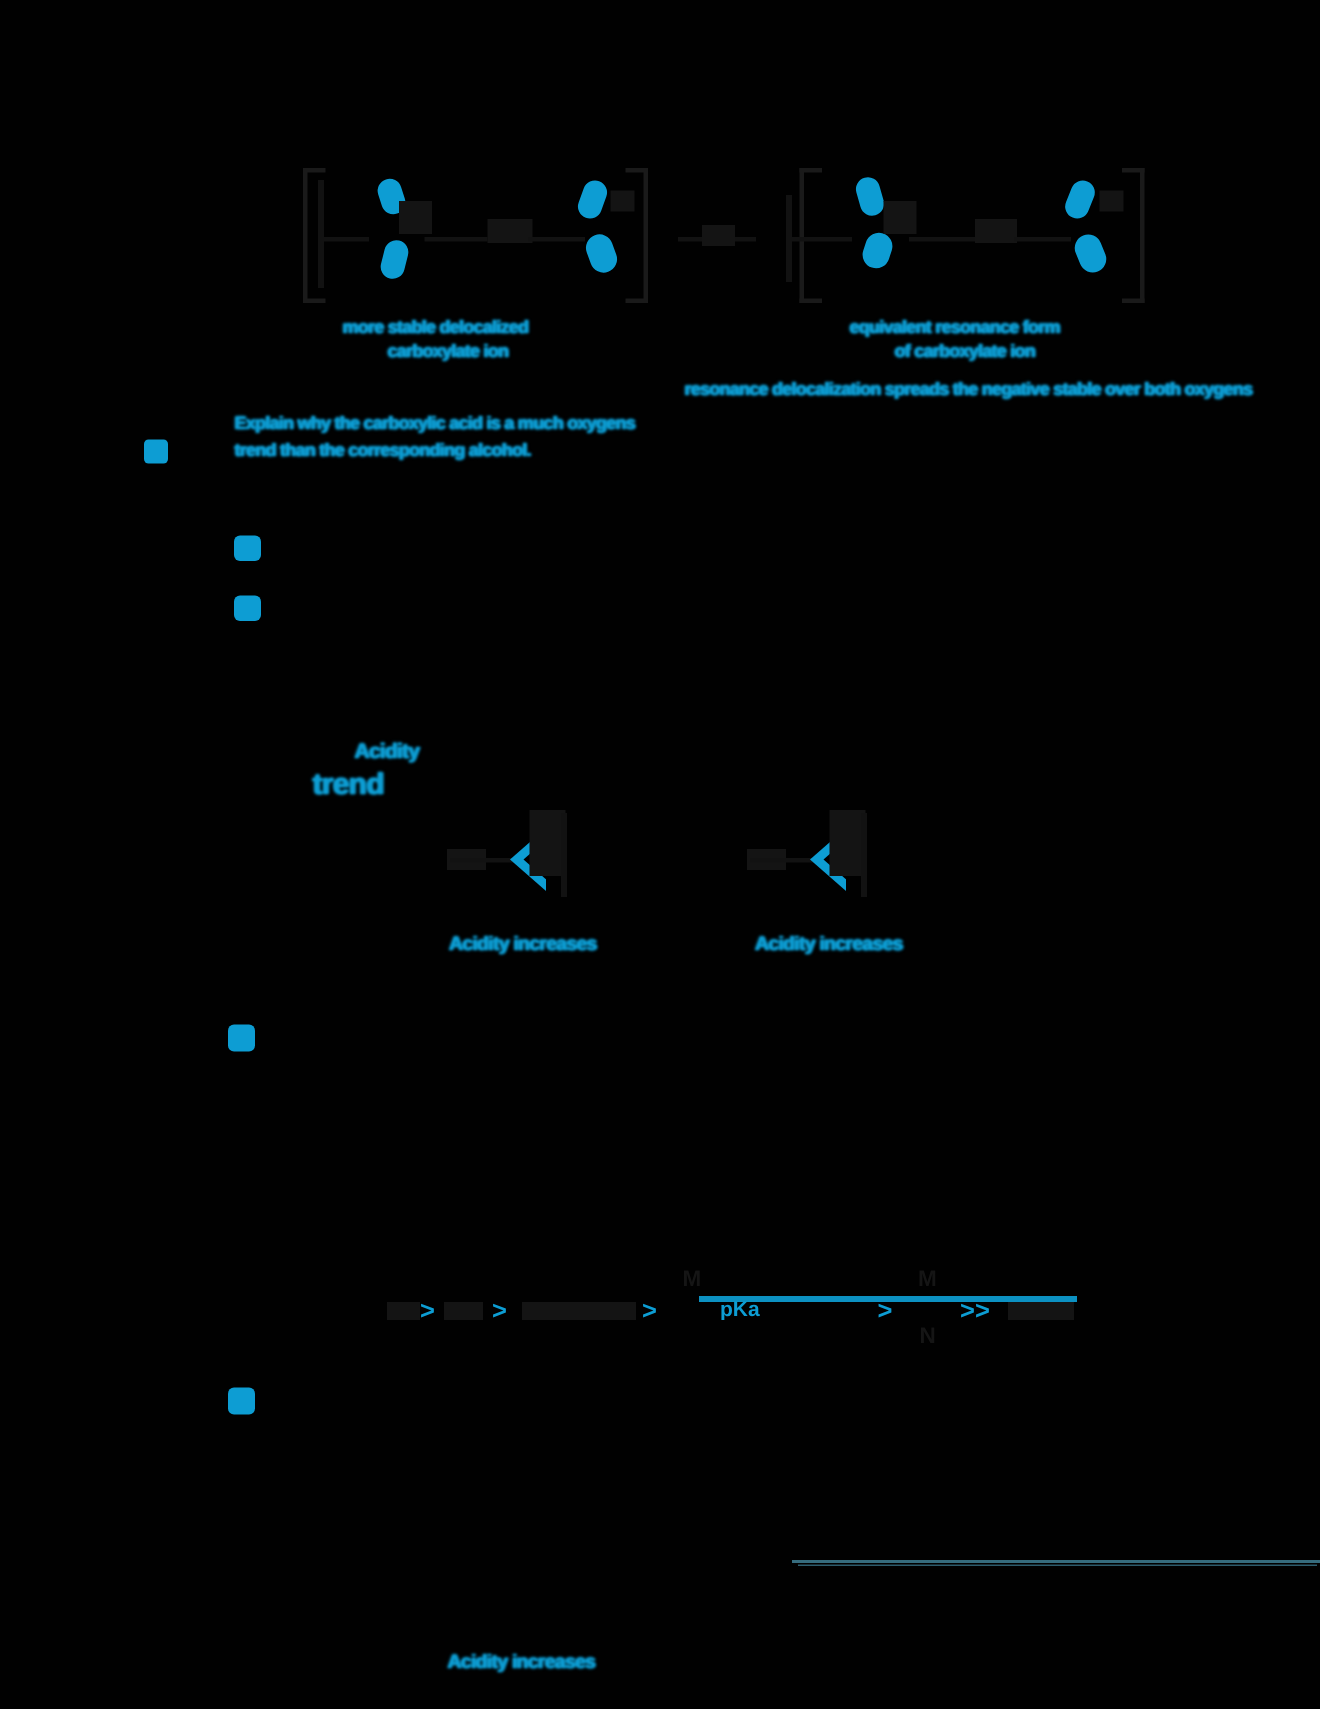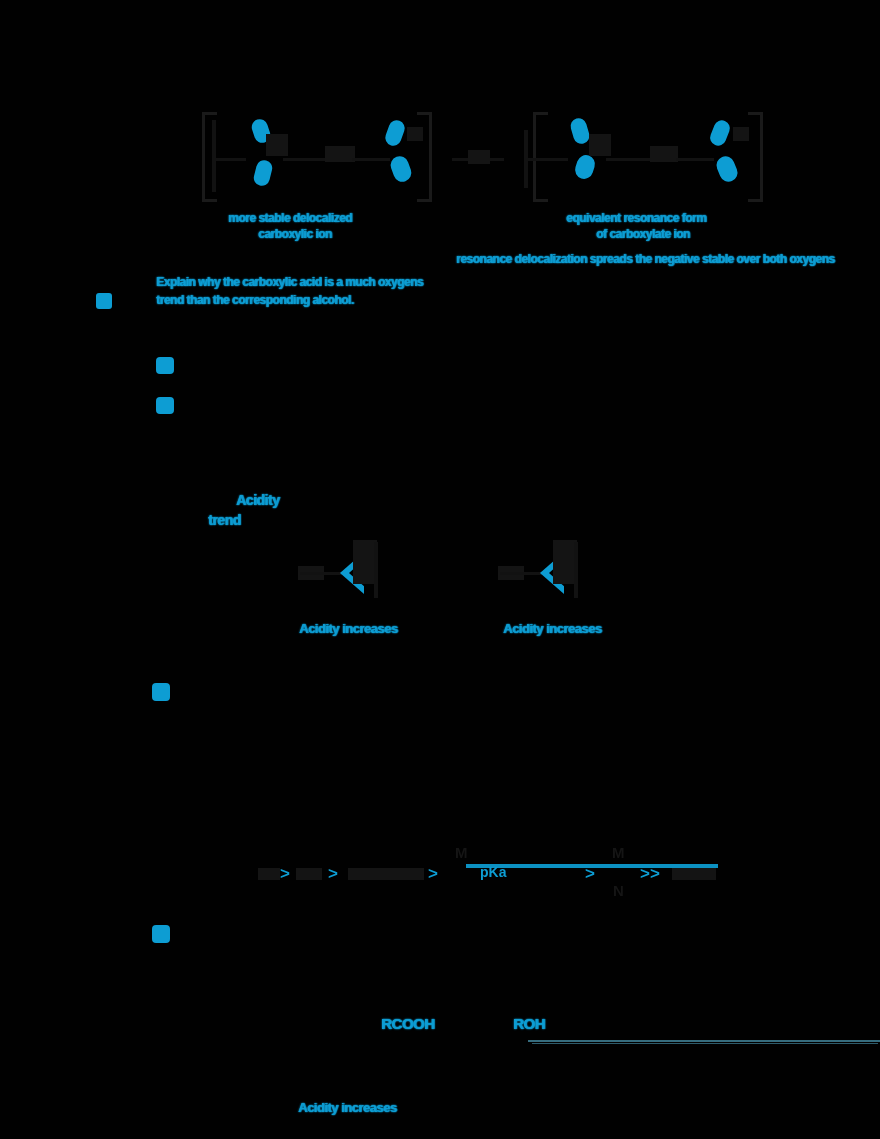--- a/index.html
+++ b/index.html
@@ -113,21 +113,21 @@
 
     <div class="abs bond-h" style="left:283px; top:158px; width:42px;"></div>
     <div class="abs redact-dark" style="left:325px; top:146px; width:30px; height:16px;"></div>
     <div class="abs bond-h" style="left:352px; top:158px; width:38px;"></div>
 
     <div class="abs accent-blob" style="left:387px; top:120px; width:16px; height:26px; border-radius:8px; transform:rotate(20deg);"></div>
     <div class="abs accent-blob" style="left:392px; top:156px; width:18px; height:26px; border-radius:9px; transform:rotate(-20deg);"></div>
     <div class="abs redact-dark" style="left:407px; top:127px; width:16px; height:14px;"></div>
 
     <div class="abs accent-text" style="left:228px; top:211px; font-size:12px;">more stable delocalized</div>
-    <div class="abs accent-text" style="left:258px; top:227px; font-size:12px;">carboxylic ion</div>
+    <div class="abs accent-text" style="left:258px; top:227px; font-size:12px;">carboxylate ion</div>
 
     <div class="abs bond-h" style="left:452px; top:158px; width:52px;"></div>
     <div class="abs redact-dark" style="left:468px; top:150px; width:22px; height:14px;"></div>
 
     <div class="abs bracket-left" style="left:533px; top:112px; width:12px; height:84px;"></div>
     <div class="abs bracket-right" style="left:748px; top:112px; width:12px; height:84px;"></div>
 
     <div class="abs bond-v" style="left:524px; top:130px; width:4px; height:58px;"></div>
     <div class="abs bond-h" style="left:524px; top:158px; width:44px;"></div>
 
@@ -160,21 +160,21 @@
     <div class="abs accent-blob" style="left:156px; top:89px; width:18px; height:17px; border-radius:4px;"></div>
     <div class="abs" style="left:156px; top:89px; color:transparent; font-size:11px;">a)</div>
 
     <div class="abs accent-blob" style="left:156px; top:129px; width:18px; height:17px; border-radius:4px;"></div>
     <div class="abs" style="left:156px; top:129px; color:transparent; font-size:11px;">b)</div>
   </div>
 
   <div class="abs" style="left:0; top:480px; width:880px; height:170px;">
 
     <div class="abs accent-text" style="left:208px; top:12px; font-size:14px;margin-left:28px;">Acidity</div>
-    <div class="abs accent-text" style="left:208px; top:32px; font-size:14px;">trend</div>
+    <div class="abs accent-text" style="left:208px; top:32px; font-size:20px;">trend</div>
 
     <div class="abs redact-dark" style="left:298px; top:86px; width:26px; height:14px;"></div>
     <div class="abs rxn-arrow-line" style="left:300px; top:92px; width:68px;"></div>
 
     <div class="abs chevron" style="left:340px; top:72px;
                 border-top:21px solid transparent;
                 border-bottom:21px solid transparent;
                 border-right:24px solid #0d9dd3;"></div>
     <div class="abs chevron" style="left:349px; top:78px;
                 border-top:15px solid transparent;
@@ -228,21 +228,17 @@
 
     <div class="abs seq-gt" style="left:640px; top:24px;">&gt;&gt;</div>
     <div class="abs redact-dark" style="left:672px; top:28px; width:44px; height:12px;"></div>
   </div>
 
   <div class="abs" style="left:0; top:920px; width:880px; height:30px;">
     <div class="abs accent-blob" style="left:152px; top:5px; width:18px; height:18px; border-radius:4px;"></div>
     <div class="abs" style="left:152px; top:5px; color:transparent; font-size:11px;">3.</div>
   </div>
 
-  <div class="abs" style="left:0; top:1005px; width:880px; height:50px;">
-    <div class="abs accent-text" style="left:381px; top:10px; font-size:15px;">RCOOH</div>
-    <div class="abs accent-text" style="left:513px; top:10px; font-size:15px;">ROH</div>
-  </div>
 
   <div class="abs rule" style="left:528px; top:1040px; width:352px;"></div>
   <div class="abs rule-dim" style="left:532px; top:1043px; width:346px; height:1px;"></div>
 
 </div>
 
 </body></html>

